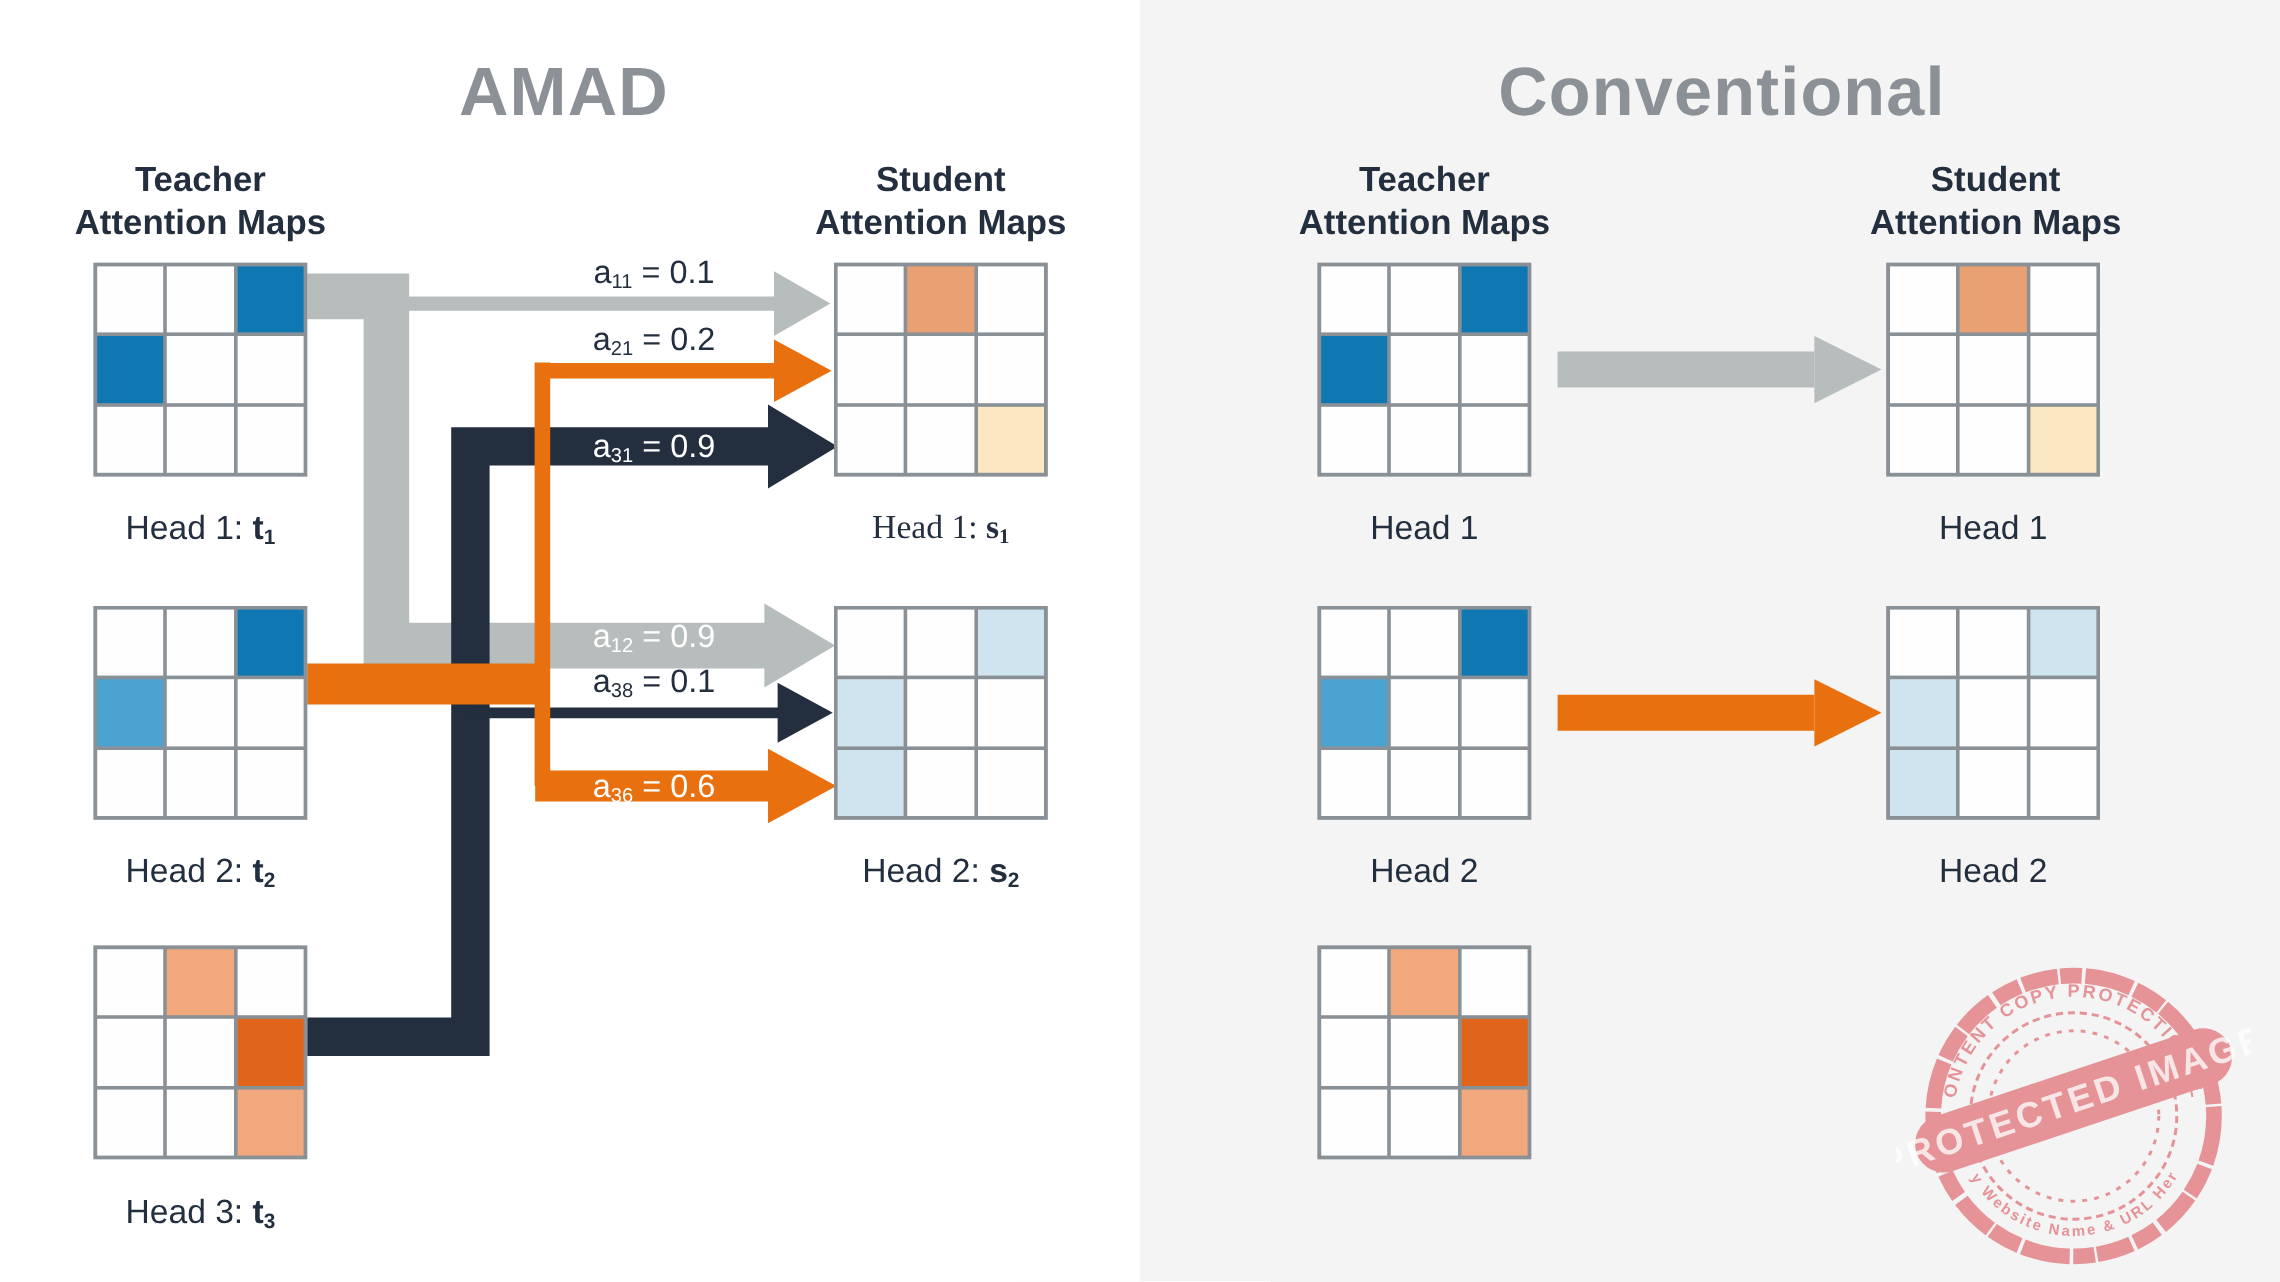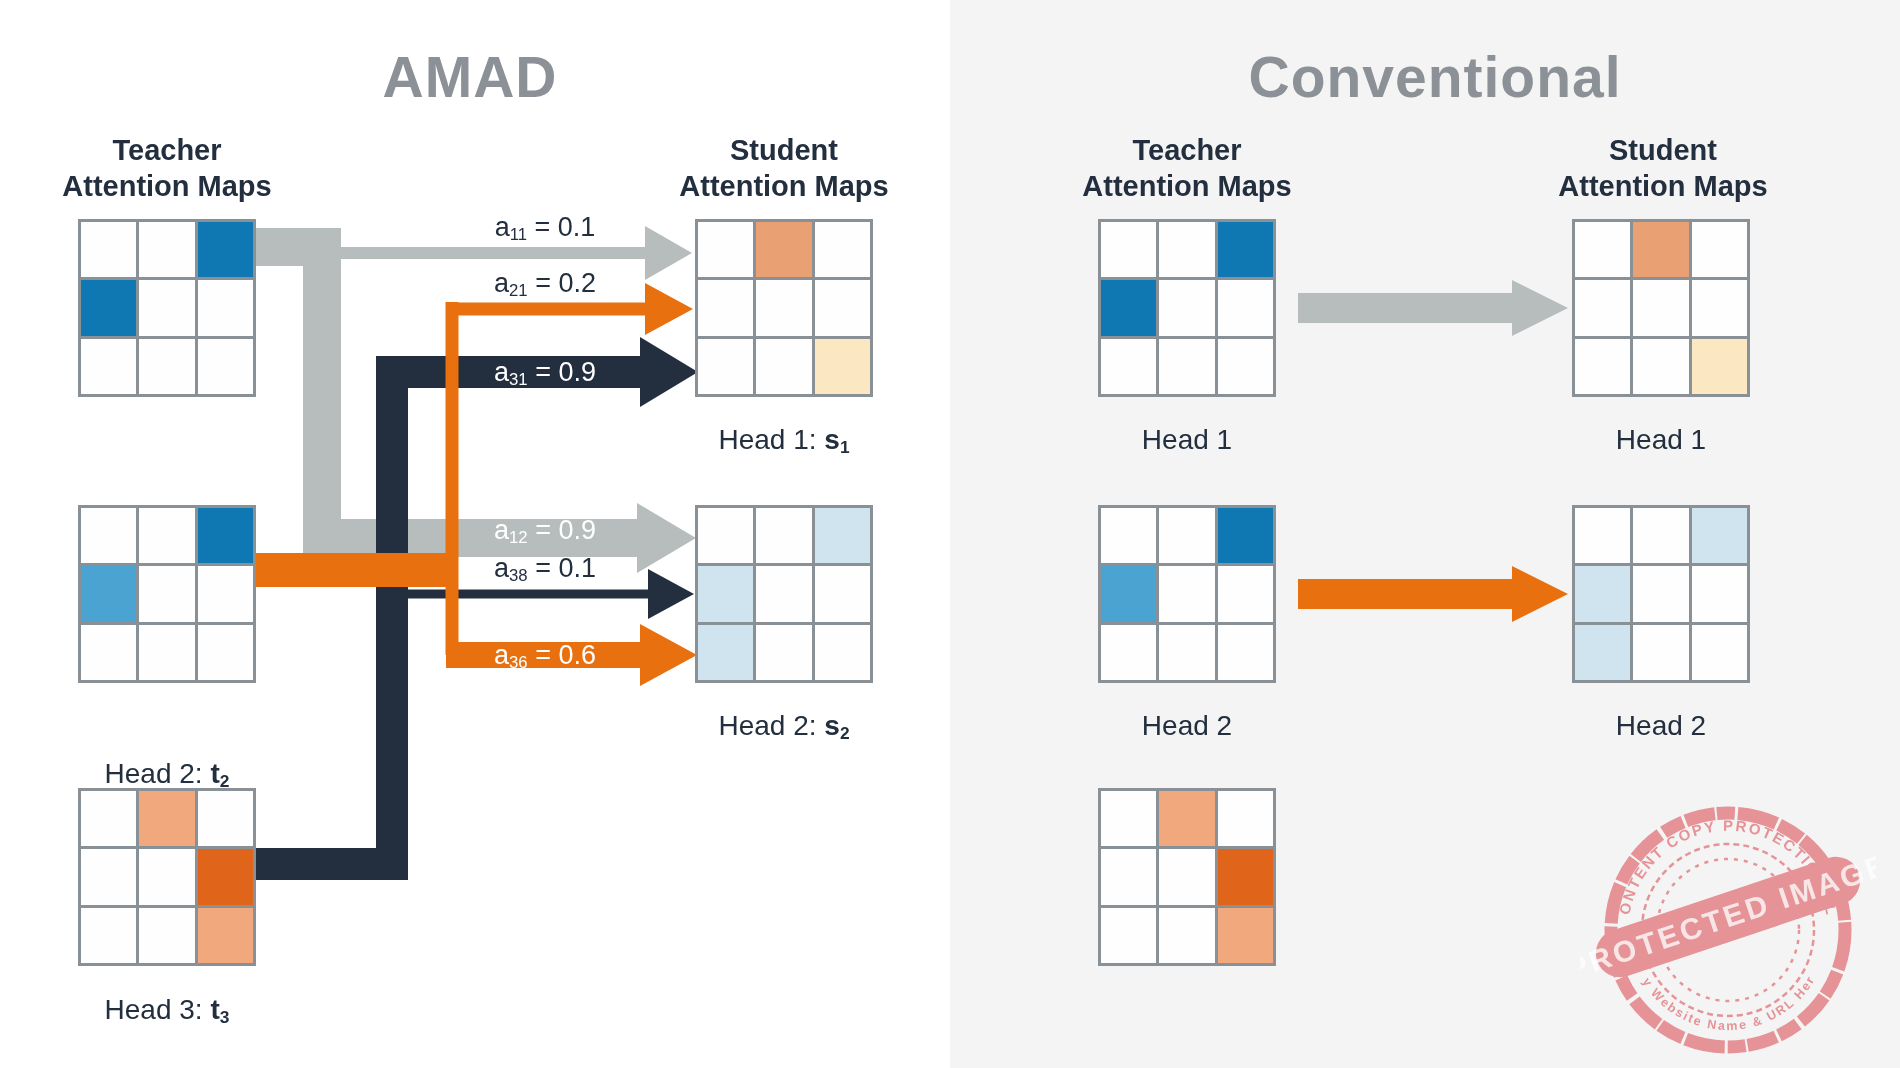--- a/index.html
+++ b/index.html
@@ -197,23 +197,24 @@
       <div class="cell" style="background: rgb(254, 254, 254);"></div>
       <div class="cell" style="background: rgb(207, 228, 238);"></div>
       <div class="cell" style="background: rgb(207, 228, 238);"></div>
       <div class="cell" style="background: rgb(254, 254, 254);"></div>
       <div class="cell" style="background: rgb(254, 254, 254);"></div>
       <div class="cell" style="background: rgb(207, 228, 238);"></div>
       <div class="cell" style="background: rgb(254, 254, 254);"></div>
       <div class="cell" style="background: rgb(254, 254, 254);"></div>
     </div>
 
-  <div class="hlabel" style="left:37px;top:710px;margin-top:48px;"><span>Head 2: </span><span class="hvar"><span>t</span><span class="hsub">2</span></span></div>
+  <div class="hlabel" style="left:37px;top:424px;"><span>Head 1: </span><span class="hvar"><span>t</span><span class="hsub">1</span></span></div>
+  <div class="hlabel" style="left:37px;top:710px;"><span>Head 2: </span><span class="hvar"><span>t</span><span class="hsub">2</span></span></div>
   <div class="hlabel" style="left:37px;top:994px;"><span>Head 3: </span><span class="hvar"><span>t</span><span class="hsub">3</span></span></div>
-  <div class="hlabel" style="left:654px;top:424px;"><span>Head 1: </span><span class="hvar"><span>s</span><span class="hsub">1</span></span></div>
+  <div class="hlabel" style="left:654px;top:424px;font-family:Liberation Serif, serif;"><span>Head 1: </span><span class="hvar"><span>s</span><span class="hsub">1</span></span></div>
   <div class="hlabel" style="left:654px;top:710px;"><span>Head 2: </span><span class="hvar"><span>s</span><span class="hsub">2</span></span></div>
 
   <div class="hlabel" style="left:1057px;top:424px;"><span>Head 1</span></div>
   <div class="hlabel" style="left:1057px;top:710px;"><span>Head 2</span></div>
   <div class="hlabel" style="left:1531px;top:424px;"><span>Head 1</span></div>
   <div class="hlabel" style="left:1531px;top:710px;"><span>Head 2</span></div>
 
   <div class="wlabel dark" style="left:445px;top:213px;"><span>a</span><span class="wsub">11</span><span> = 0.1</span></div>
   <div class="wlabel dark" style="left:445px;top:269px;"><span>a</span><span class="wsub">21</span><span> = 0.2</span></div>
   <div class="wlabel light" style="left:445px;top:358px;"><span>a</span><span class="wsub">31</span><span> = 0.9</span></div>

